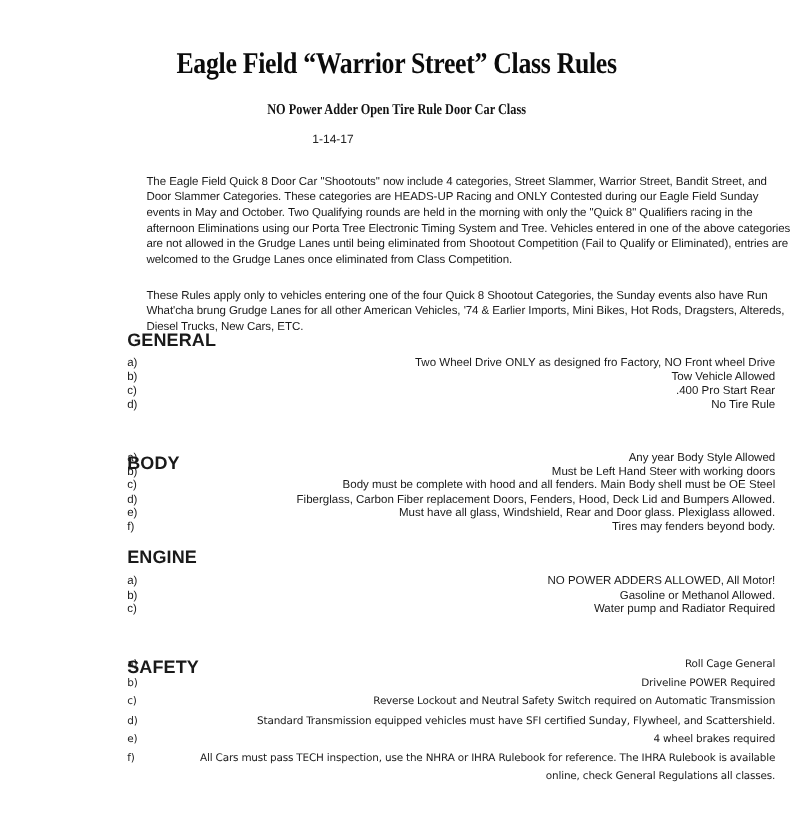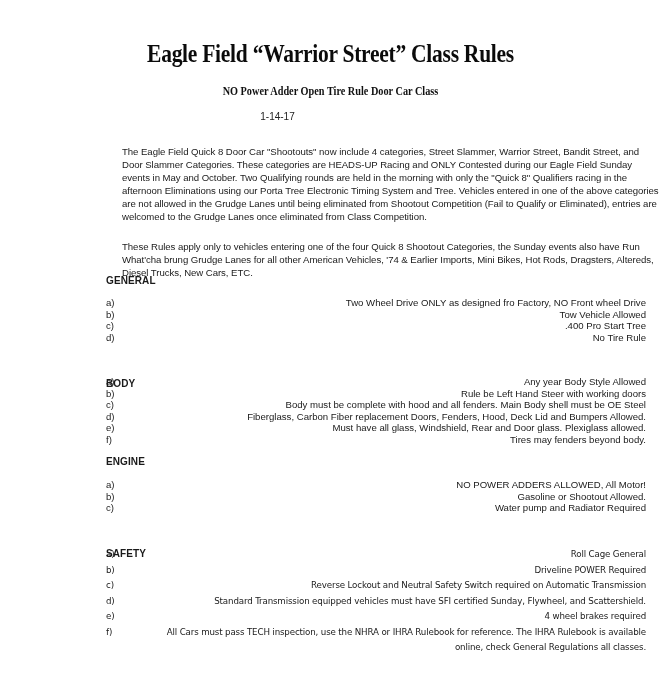--- a/index.html
+++ b/index.html
@@ -58,21 +58,21 @@
       width: 540px;
       font-size: 9.6px;
       line-height: 13px;
       letter-spacing: -0.05px;
       color: #1a1a1a;
       margin: 16px;
     }
     .section-heading {
       position: absolute;
       left: 106px;
-      font-size: 10px;
+      font-size: 15px;
       font-weight: bold;
       color: #1a1a1a;
       margin: 0;
       letter-spacing: 0.1px;
     }
     .list {
       position: absolute;
       left: 106px;
       width: 540px;
       margin: 0;
@@ -120,37 +120,37 @@
   <li>
       <span class="marker">a)</span>
       <span class="text">Two Wheel Drive ONLY as designed fro Factory, NO Front wheel Drive</span>
     </li>
   <li>
       <span class="marker">b)</span>
       <span class="text">Tow Vehicle Allowed</span>
     </li>
   <li>
       <span class="marker">c)</span>
-      <span class="text">.400 Pro Start Tree</span>
+      <span class="text">.400 Pro Start Rear</span>
     </li>
   <li>
       <span class="marker">d)</span>
       <span class="text">No Tire Rule</span>
     </li>
 </ul>
 
 <h3 class="section-heading" style="top:353px;margin-top:25px;">BODY</h3>
 <ul class="list" style="top:376px;">
   <li>
       <span class="marker">a)</span>
       <span class="text">Any year Body Style Allowed</span>
     </li>
   <li>
       <span class="marker">b)</span>
-      <span class="text">Rule be Left Hand Steer with working doors</span>
+      <span class="text">Must be Left Hand Steer with working doors</span>
     </li>
   <li>
       <span class="marker">c)</span>
       <span class="text">Body must be complete with hood and all fenders. Main Body shell must be OE Steel</span>
     </li>
   <li>
       <span class="marker">d)</span>
       <span class="text">Fiberglass, Carbon Fiber replacement Doors, Fenders, Hood, Deck Lid and Bumpers Allowed.</span>
     </li>
   <li>
@@ -164,21 +164,21 @@
 </ul>
 
 <h3 class="section-heading" style="top:456px;">ENGINE</h3>
 <ul class="list" style="top:479px;">
   <li>
       <span class="marker">a)</span>
       <span class="text">NO POWER ADDERS ALLOWED, All Motor!</span>
     </li>
   <li>
       <span class="marker">b)</span>
-      <span class="text">Gasoline or Shootout Allowed.</span>
+      <span class="text">Gasoline or Methanol Allowed.</span>
     </li>
   <li>
       <span class="marker">c)</span>
       <span class="text">Water pump and Radiator Required</span>
     </li>
 </ul>
 
 <h3 class="section-heading" style="top:548px;">SAFETY</h3>
 <ul class="list safety" style="top:547px;">
   <li>

